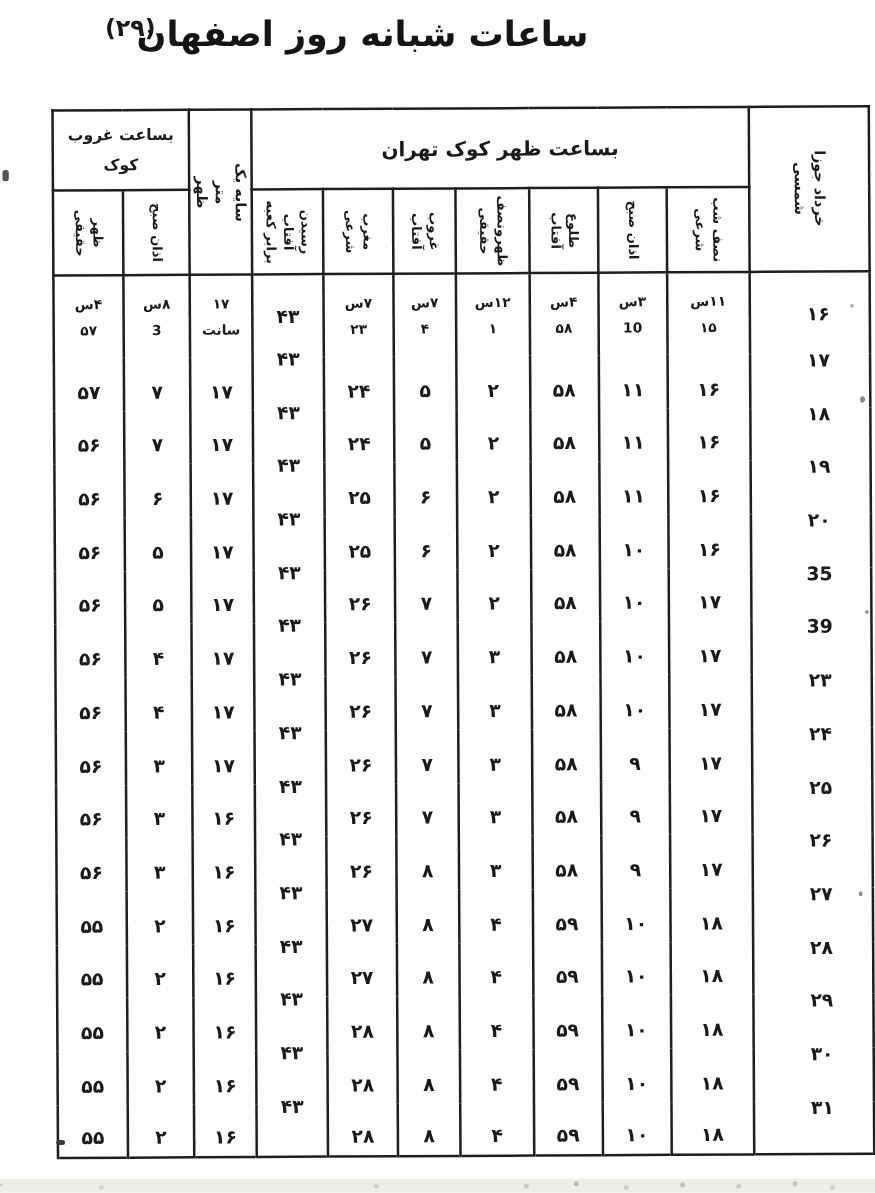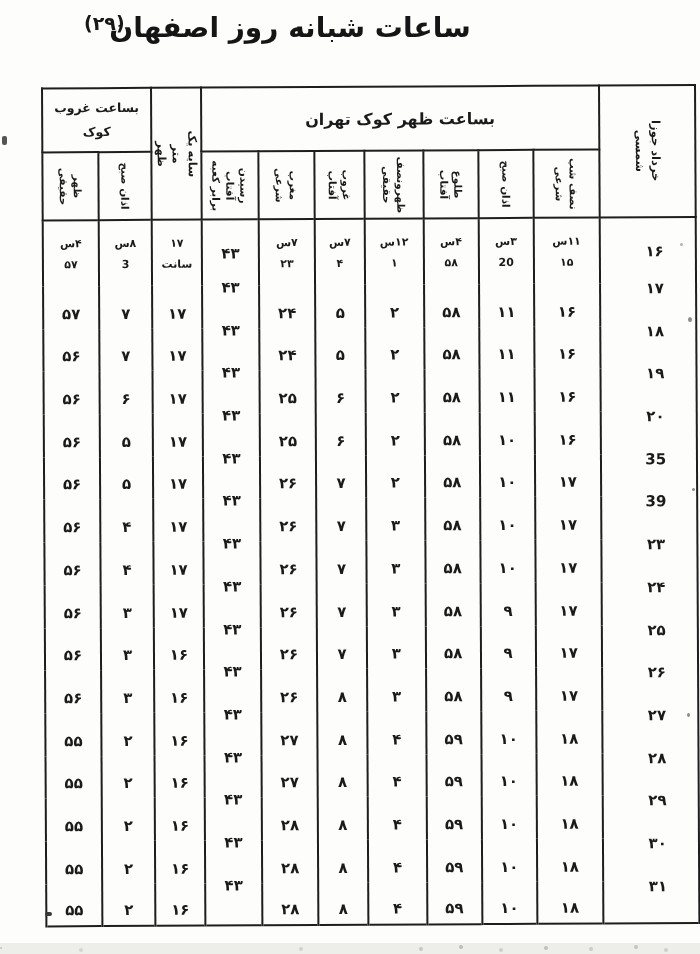--- a/index.html
+++ b/index.html
@@ -165,21 +165,21 @@
             </div>
           </th>
       </tr>
     </thead>
     <tbody>
       <tr class="firstrow">
         <td class="c-date">۱۶</td>
         <td class="c-nesf">۱۱س
 ۱۵</td>
         <td class="c-azan">۳س
-20</td>
+10</td>
         <td class="c-tolu">۴س
 ۵۸</td>
         <td class="c-zohr">۱۲س
 ۱</td>
         <td class="c-ghorub">۷س
 ۴</td>
         <td class="c-maghreb">۷س
 ۲۳</td>
         <td class="c-kaaba">۴۳</td>
         <td class="c-saye">۱۷

